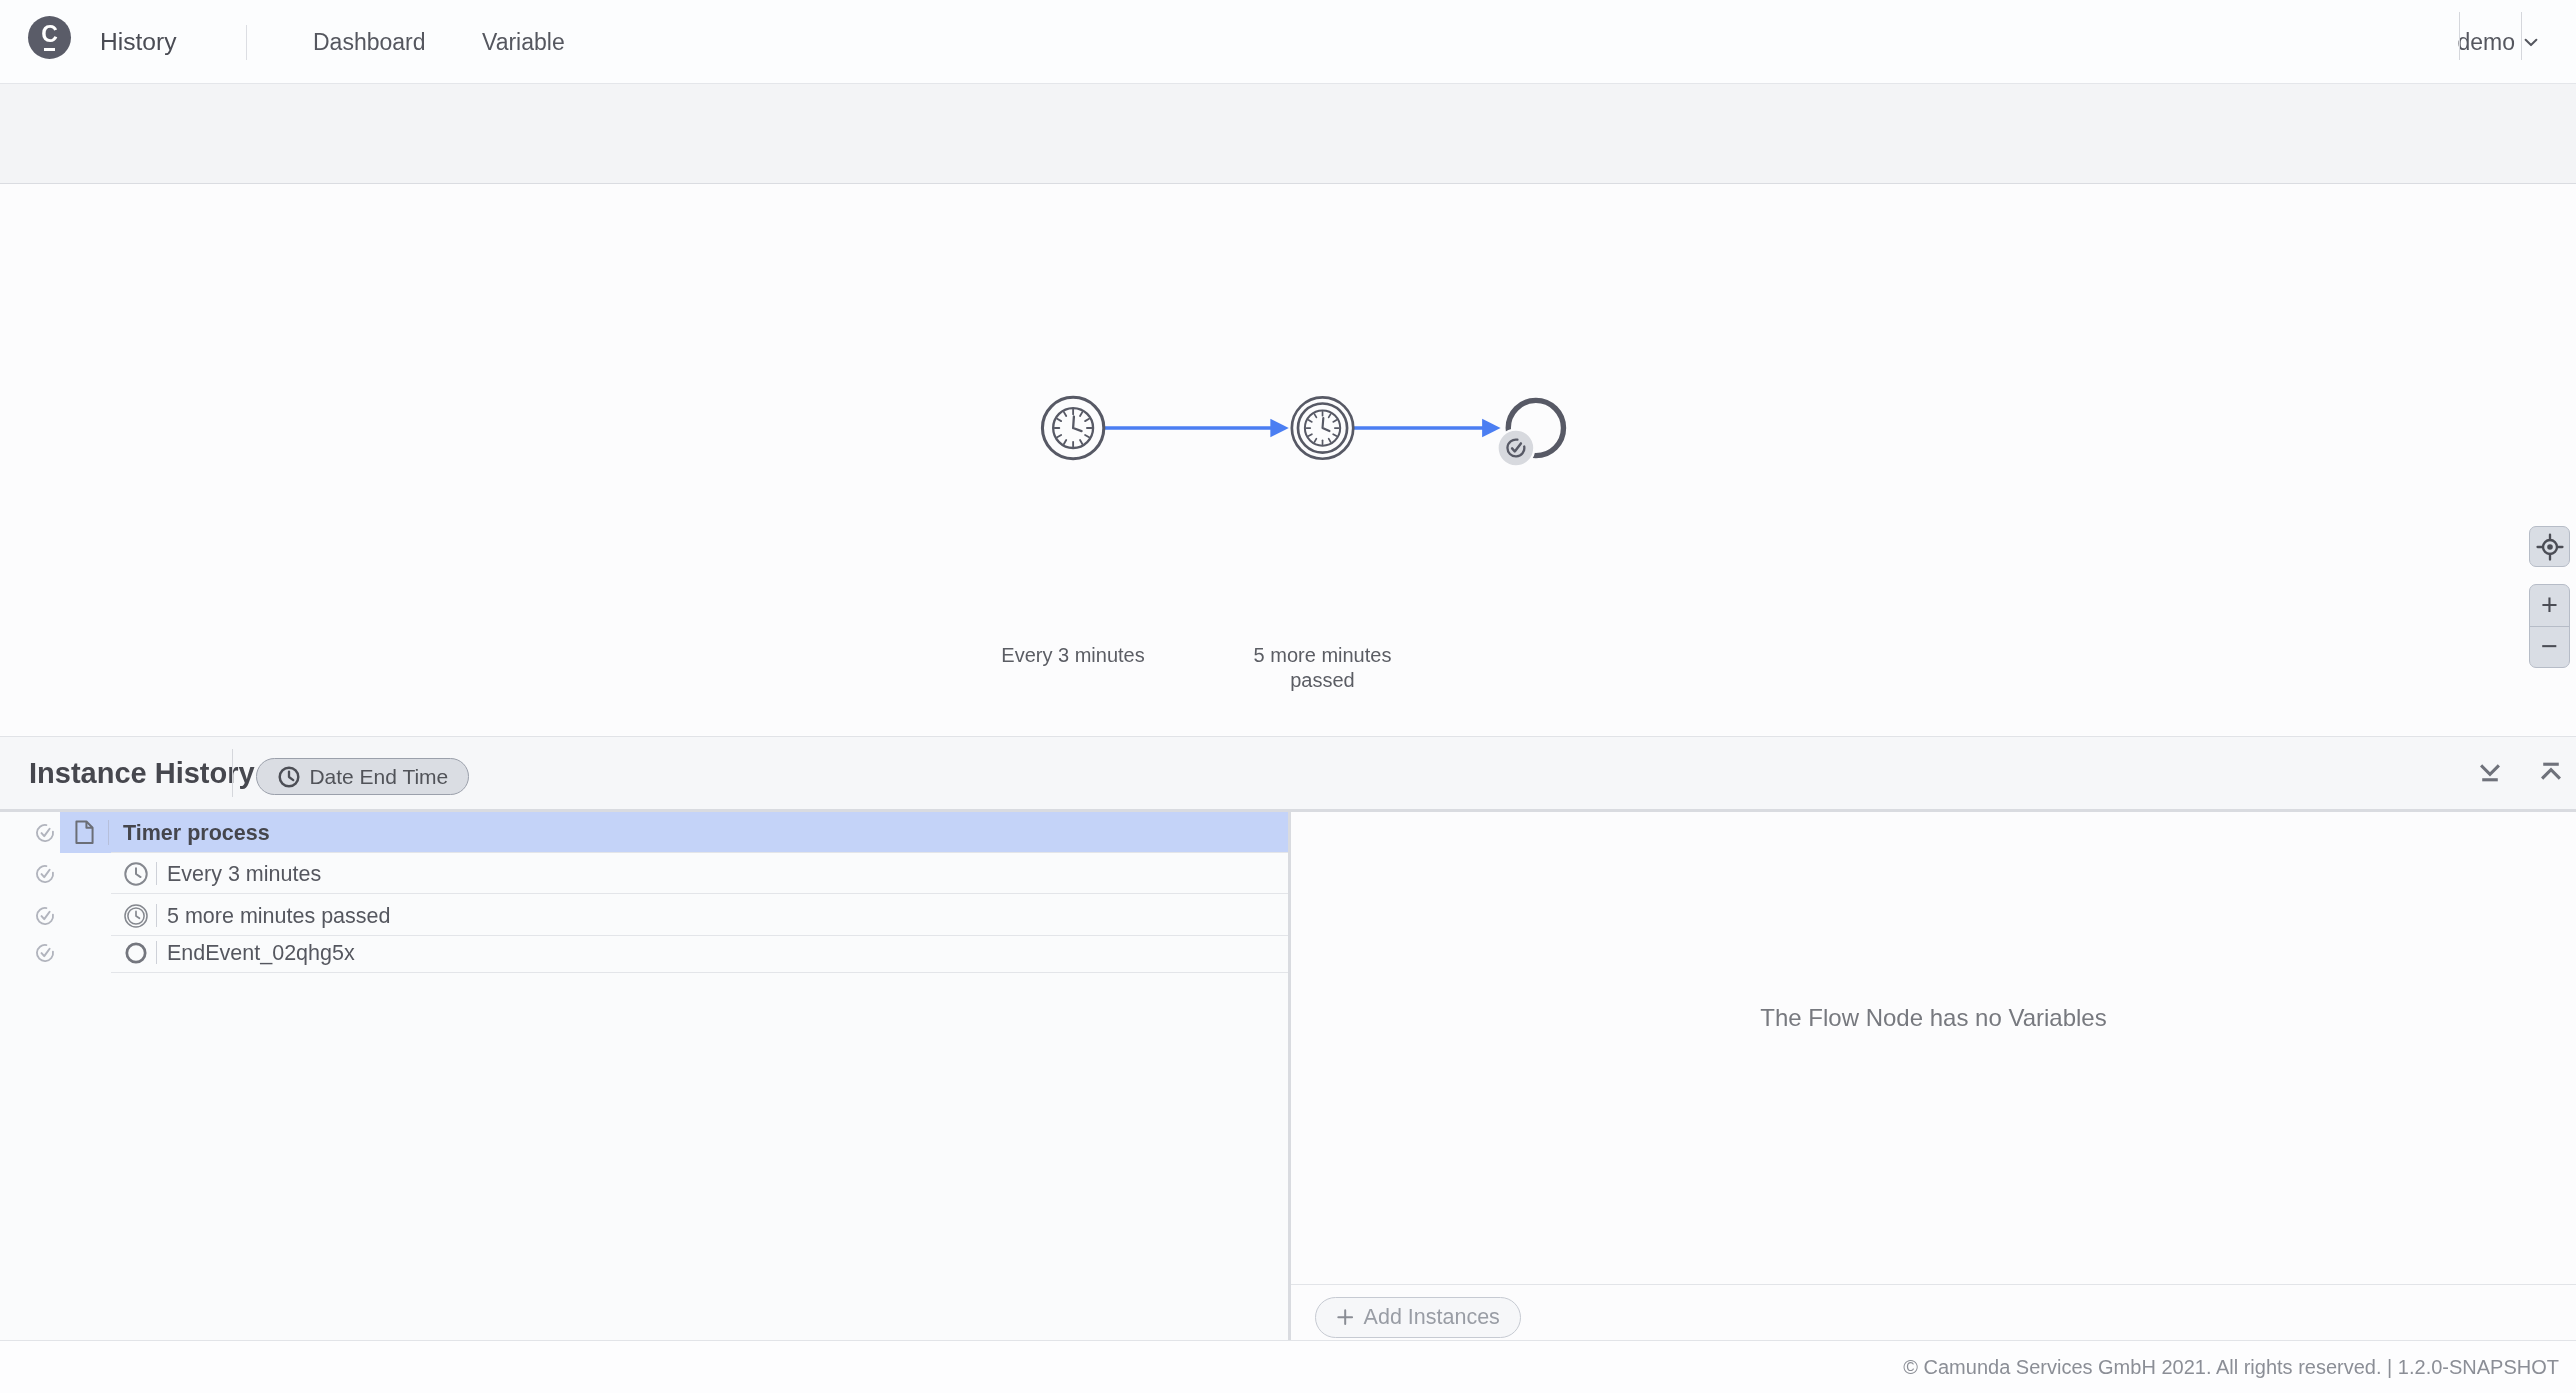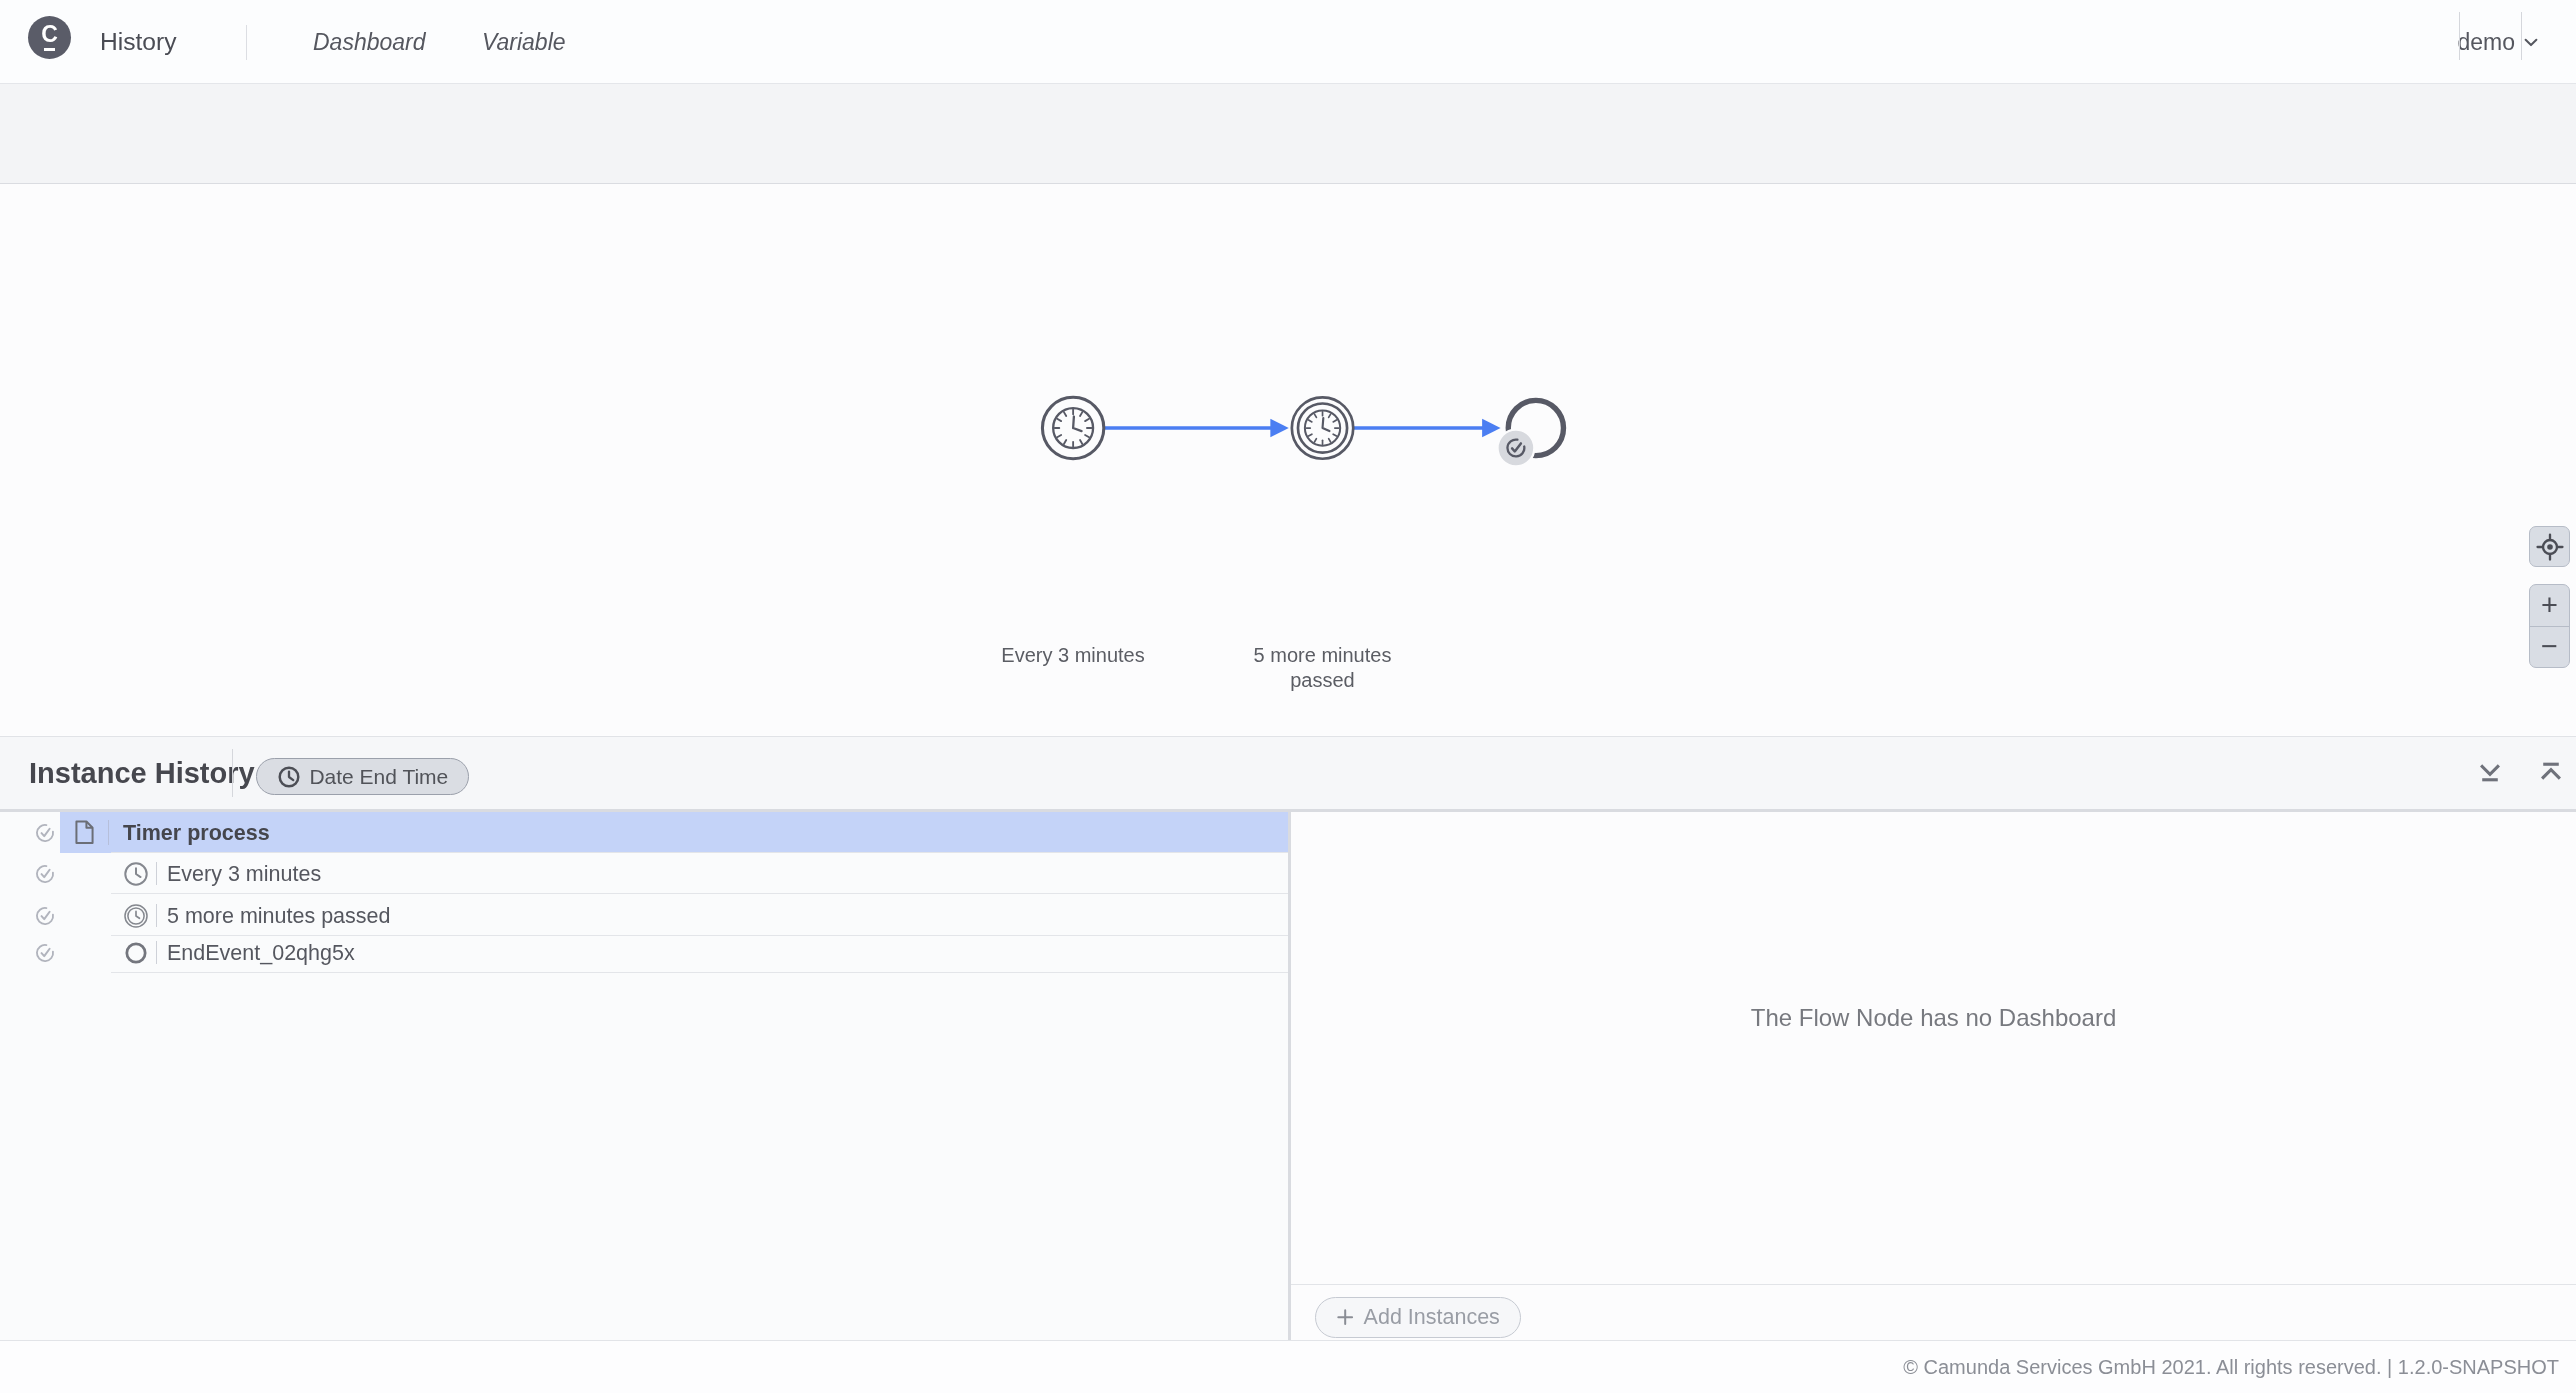--- a/index.html
+++ b/index.html
@@ -10,21 +10,21 @@
   
   .topnav{position:absolute;left:0;top:0;width:2576px;height:84px;background:#fcfdfe;
           border-bottom:0.8px solid #e4e6ea;}
   .logo{position:absolute;left:28px;top:16px;width:43px;height:43px;border-radius:50%;
         background:#5a5c68;display:flex;flex-direction:column;align-items:center;justify-content:center;}
   .logo .c{color:#fff;font-size:23px;font-weight:700;line-height:21.5px;}
   .logo .bar{width:11.5px;height:3.8px;background:#fff;margin-top:2.3px;}
   .appname{position:absolute;left:100px;top:0;height:84px;line-height:84px;
            font-size:24.6px;font-weight:500;color:#4a4c54;}
   .nav-sep{position:absolute;left:246px;top:25px;width:0.8px;height:35px;background:#dcdee3;}
-  .navlink{position:absolute;top:0;height:84px;line-height:84px;font-size:23px;color:#55575f;font-style:italic;}
+  .navlink{position:absolute;top:0;height:84px;line-height:84px;font-size:23px;color:#55575f;}
   .nav-dashboard{left:313px;}
   .nav-instances{left:482px;}
   .userbox{position:absolute;right:35px;top:0;height:84px;display:flex;align-items:center;gap:6px;
            font-size:23px;color:#55575f;}
 
   
   .instancebar{position:absolute;left:0;top:84px;width:2576px;height:100px;background:#f3f4f6;
                border-bottom:0.8px solid #dadce1;}
   .state-icon{position:absolute;left:51px;top:118px;}
   .field{position:absolute;top:101px;display:flex;flex-direction:column;gap:7px;}
@@ -332,21 +332,21 @@
       <svg class="nodeicon" width="26" height="26" viewBox="0 0 34 34">
         <circle cx="17" cy="17" r="12" fill="none" stroke="#74767e" stroke-width="3.6"></circle>
       </svg>
       <div class="tsep"></div>
       <div class="tlabel">EndEvent_02qhg5x</div>
       <div class="rborder"></div>
     </div>
   </section>
 
   <section class="variables-panel">
-    <div class="empty-msg">The Flow Node has no Dashboard</div>
+    <div class="empty-msg">The Flow Node has no Variables</div>
     <div class="var-footer-div"></div>
     <button class="add-var-btn">
       <svg width="18.4" height="18.4" viewBox="0 0 24 24">
         <path d="M12 3 V21 M3 12 H21" stroke="#8a8d95" stroke-width="2.6" stroke-linecap="round"></path>
       </svg>
       <span>Add Instances</span>
     </button>
   </section>
 
   <footer class="page-footer">

